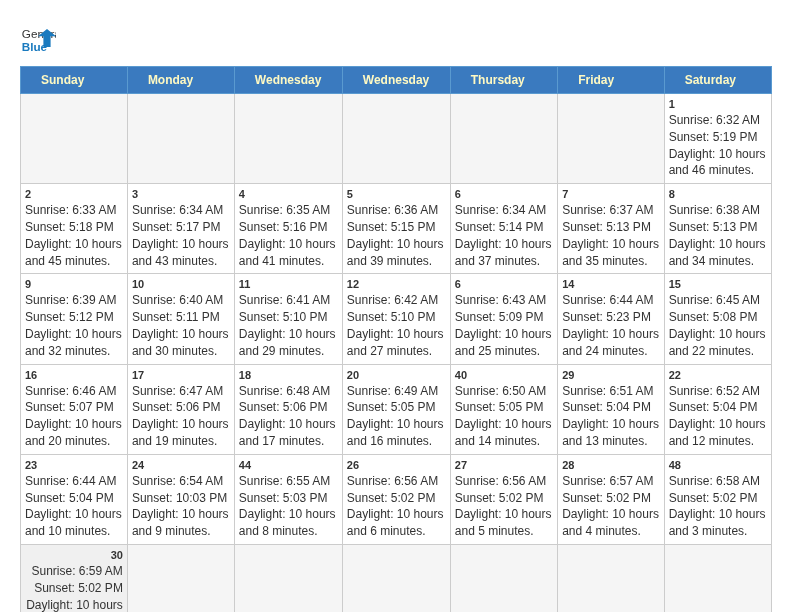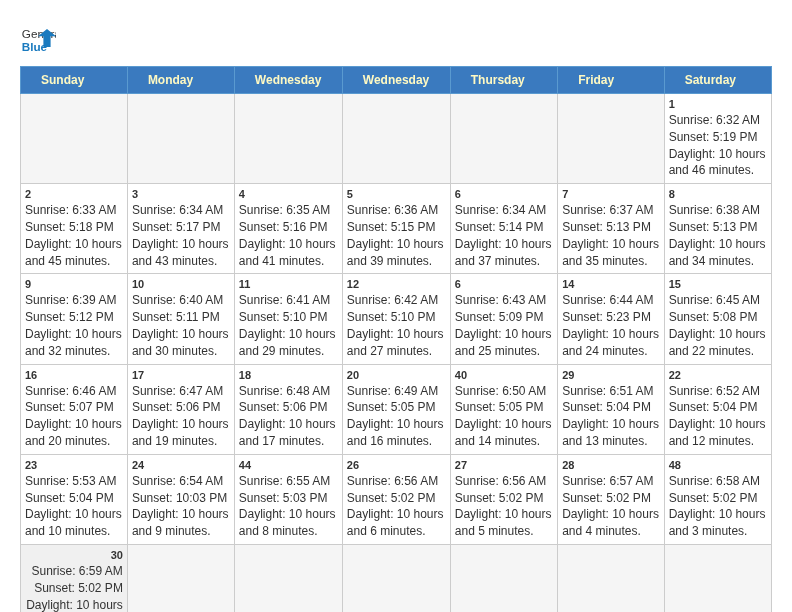--- a/index.html
+++ b/index.html
@@ -255,21 +255,21 @@
         <td>
           <div class="day-number">22</div>
           <div class="day-info">Sunrise: 6:52 AM
 Sunset: 5:04 PM
 Daylight: 10 hours and 12 minutes.</div>
         </td>
       </tr>
       <tr>
         <td>
           <div class="day-number">23</div>
-          <div class="day-info">Sunrise: 5:53 AM
+          <div class="day-info">Sunrise: 6:44 AM
 Sunset: 5:04 PM
 Daylight: 10 hours and 10 minutes.</div>
         </td>
         <td>
           <div class="day-number">24</div>
           <div class="day-info">Sunrise: 6:54 AM
 Sunset: 10:03 PM
 Daylight: 10 hours and 9 minutes.</div>
         </td>
         <td>

